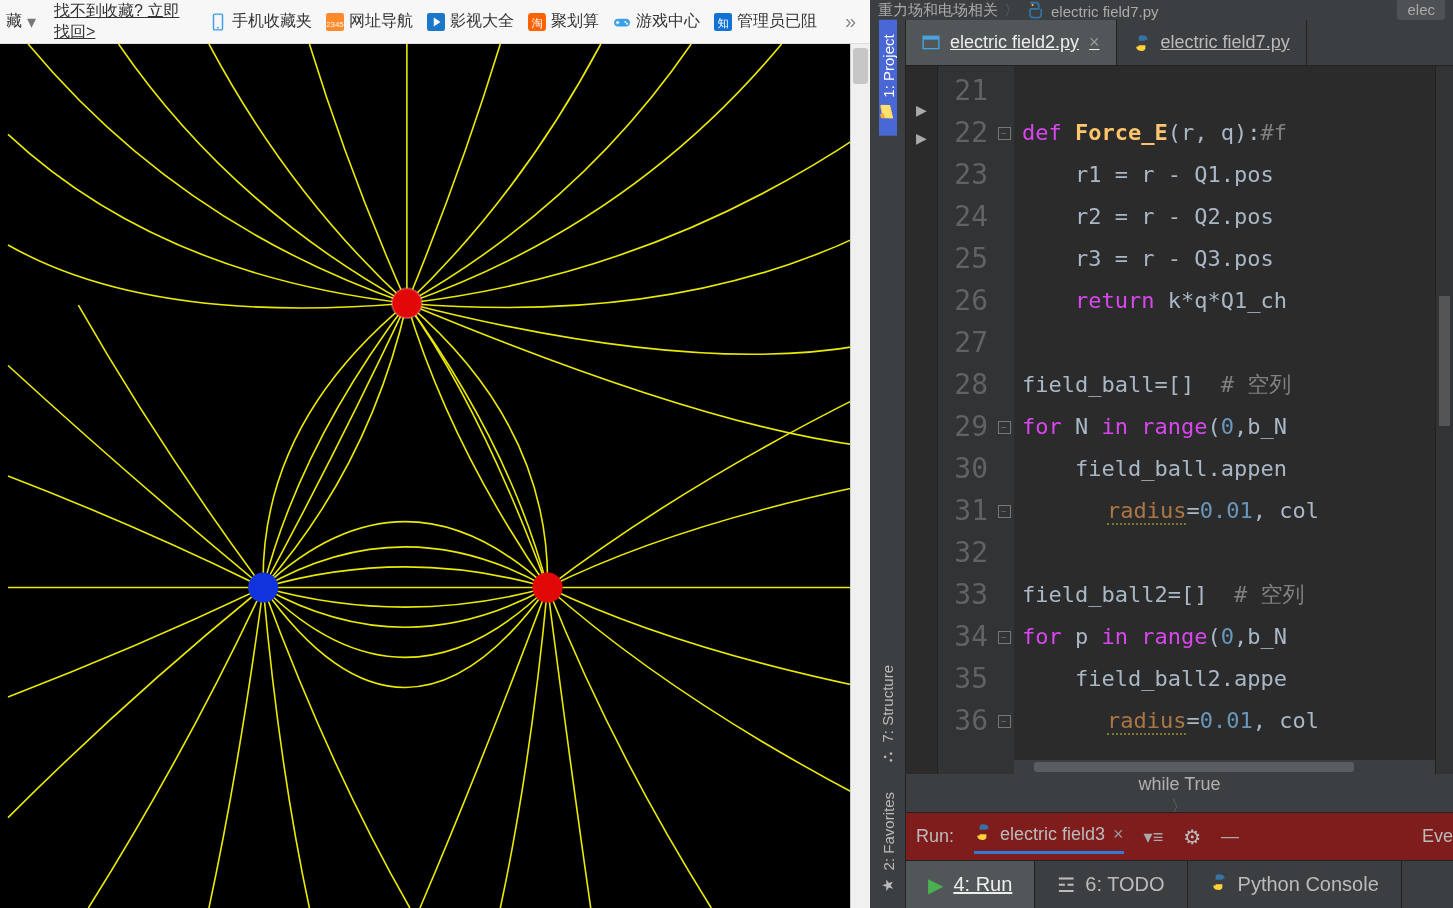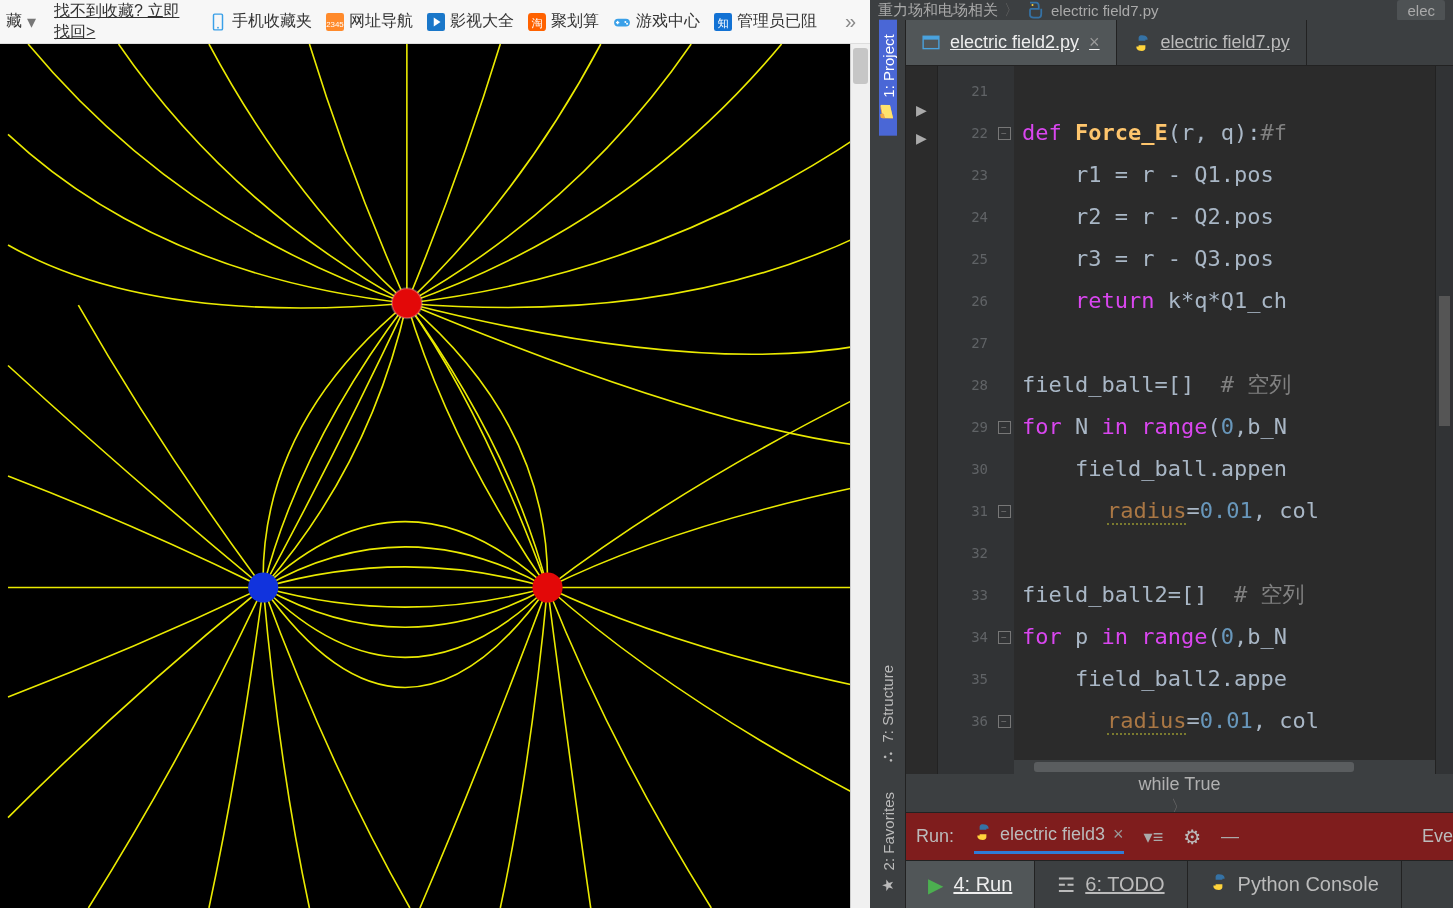--- a/index.html
+++ b/index.html
@@ -56,21 +56,21 @@
 }
 .right-pane {
   flex:1;
   display:flex;
   flex-direction:column;
   background:#2b2b2b;
   position:relative;
 }
 .crumbs {
   height:20px; background:#3c3f41; color:#aaa;
-  font-size:15px; display:flex; align-items:center;
+  font-size:15px; display:flex; align-items:flex-end;
   padding:0 8px; overflow:hidden; white-space:nowrap;
 }
 .crumbs .pyicon { display:inline-flex; margin-right:6px; }
 .crumbs span.sep { color:#666; margin:0 6px; }
 .body-row { flex:1; display:flex; min-height:0; }
 .tool-strip {
   width:36px; background:#3c3f41; border-right:1px solid #222;
   display:flex; flex-direction:column; align-items:center;
 }
 .tool-strip .vtab {
@@ -95,21 +95,21 @@
 .file-tab.active { background:#515658; color:#eee; }
 .file-tab .close { color:#999; font-size:18px; }
 .editor-area { flex:1; display:flex; min-height:0; position:relative; }
 .proj-tree {
   width:32px; background:#2b2b2b; border-right:1px solid #222;
   display:flex; flex-direction:column; align-items:center; padding-top:30px;
 }
 .proj-tree .tri { color:#aaa; font-size:14px; margin:6px 0; }
 .gutter {
   width:56px; background:#313335; color:#606366;
-  font-family:Consolas,Menlo,monospace; font-size:14px;
+  font-family:Consolas,Menlo,monospace; font-size:28px;
   text-align:right; padding:4px 6px 4px 0;
 }
 .gutter .ln { height:42px; line-height:42px; }
 .fold-col {
   width:20px; background:#313335; padding-top:4px;
 }
 .fold-col .f { height:42px; display:flex; align-items:center; justify-content:center; }
 .fold-col .box { width:13px; height:13px; border:1px solid #777; color:#777; font-size:10px; line-height:11px; text-align:center; }
 .code {
   flex:1; background:#2b2b2b;
@@ -460,21 +460,21 @@
         <span>Eve</span>
       </div>
 
       <div class="bottom-bar">
         <div class="btab active">
           <span class="play">▶</span>
           <span style="text-decoration:underline;">4: Run</span>
         </div>
         <div class="btab">
           <span>☲</span>
-          <span style="text-decoration:underline;">6: TODO</span>
+          <span style="">6: TODO</span>
         </div>
         <div class="btab">
           <span><svg width="18" height="18" viewBox="0 0 16 16">
                 <path d="M8 1c-3 0-3 2-3 3v2h6V5h2c0-1 0-4-5-4z" fill="#3572A5"></path>
                 <path d="M8 15c3 0 3-2 3-3v-2H5v1H3c0 1 0 4 5 4z" fill="#ffd43b"></path>
               </svg></span>
           <span>Python Console</span>
         </div>
       </div>
     </div>

